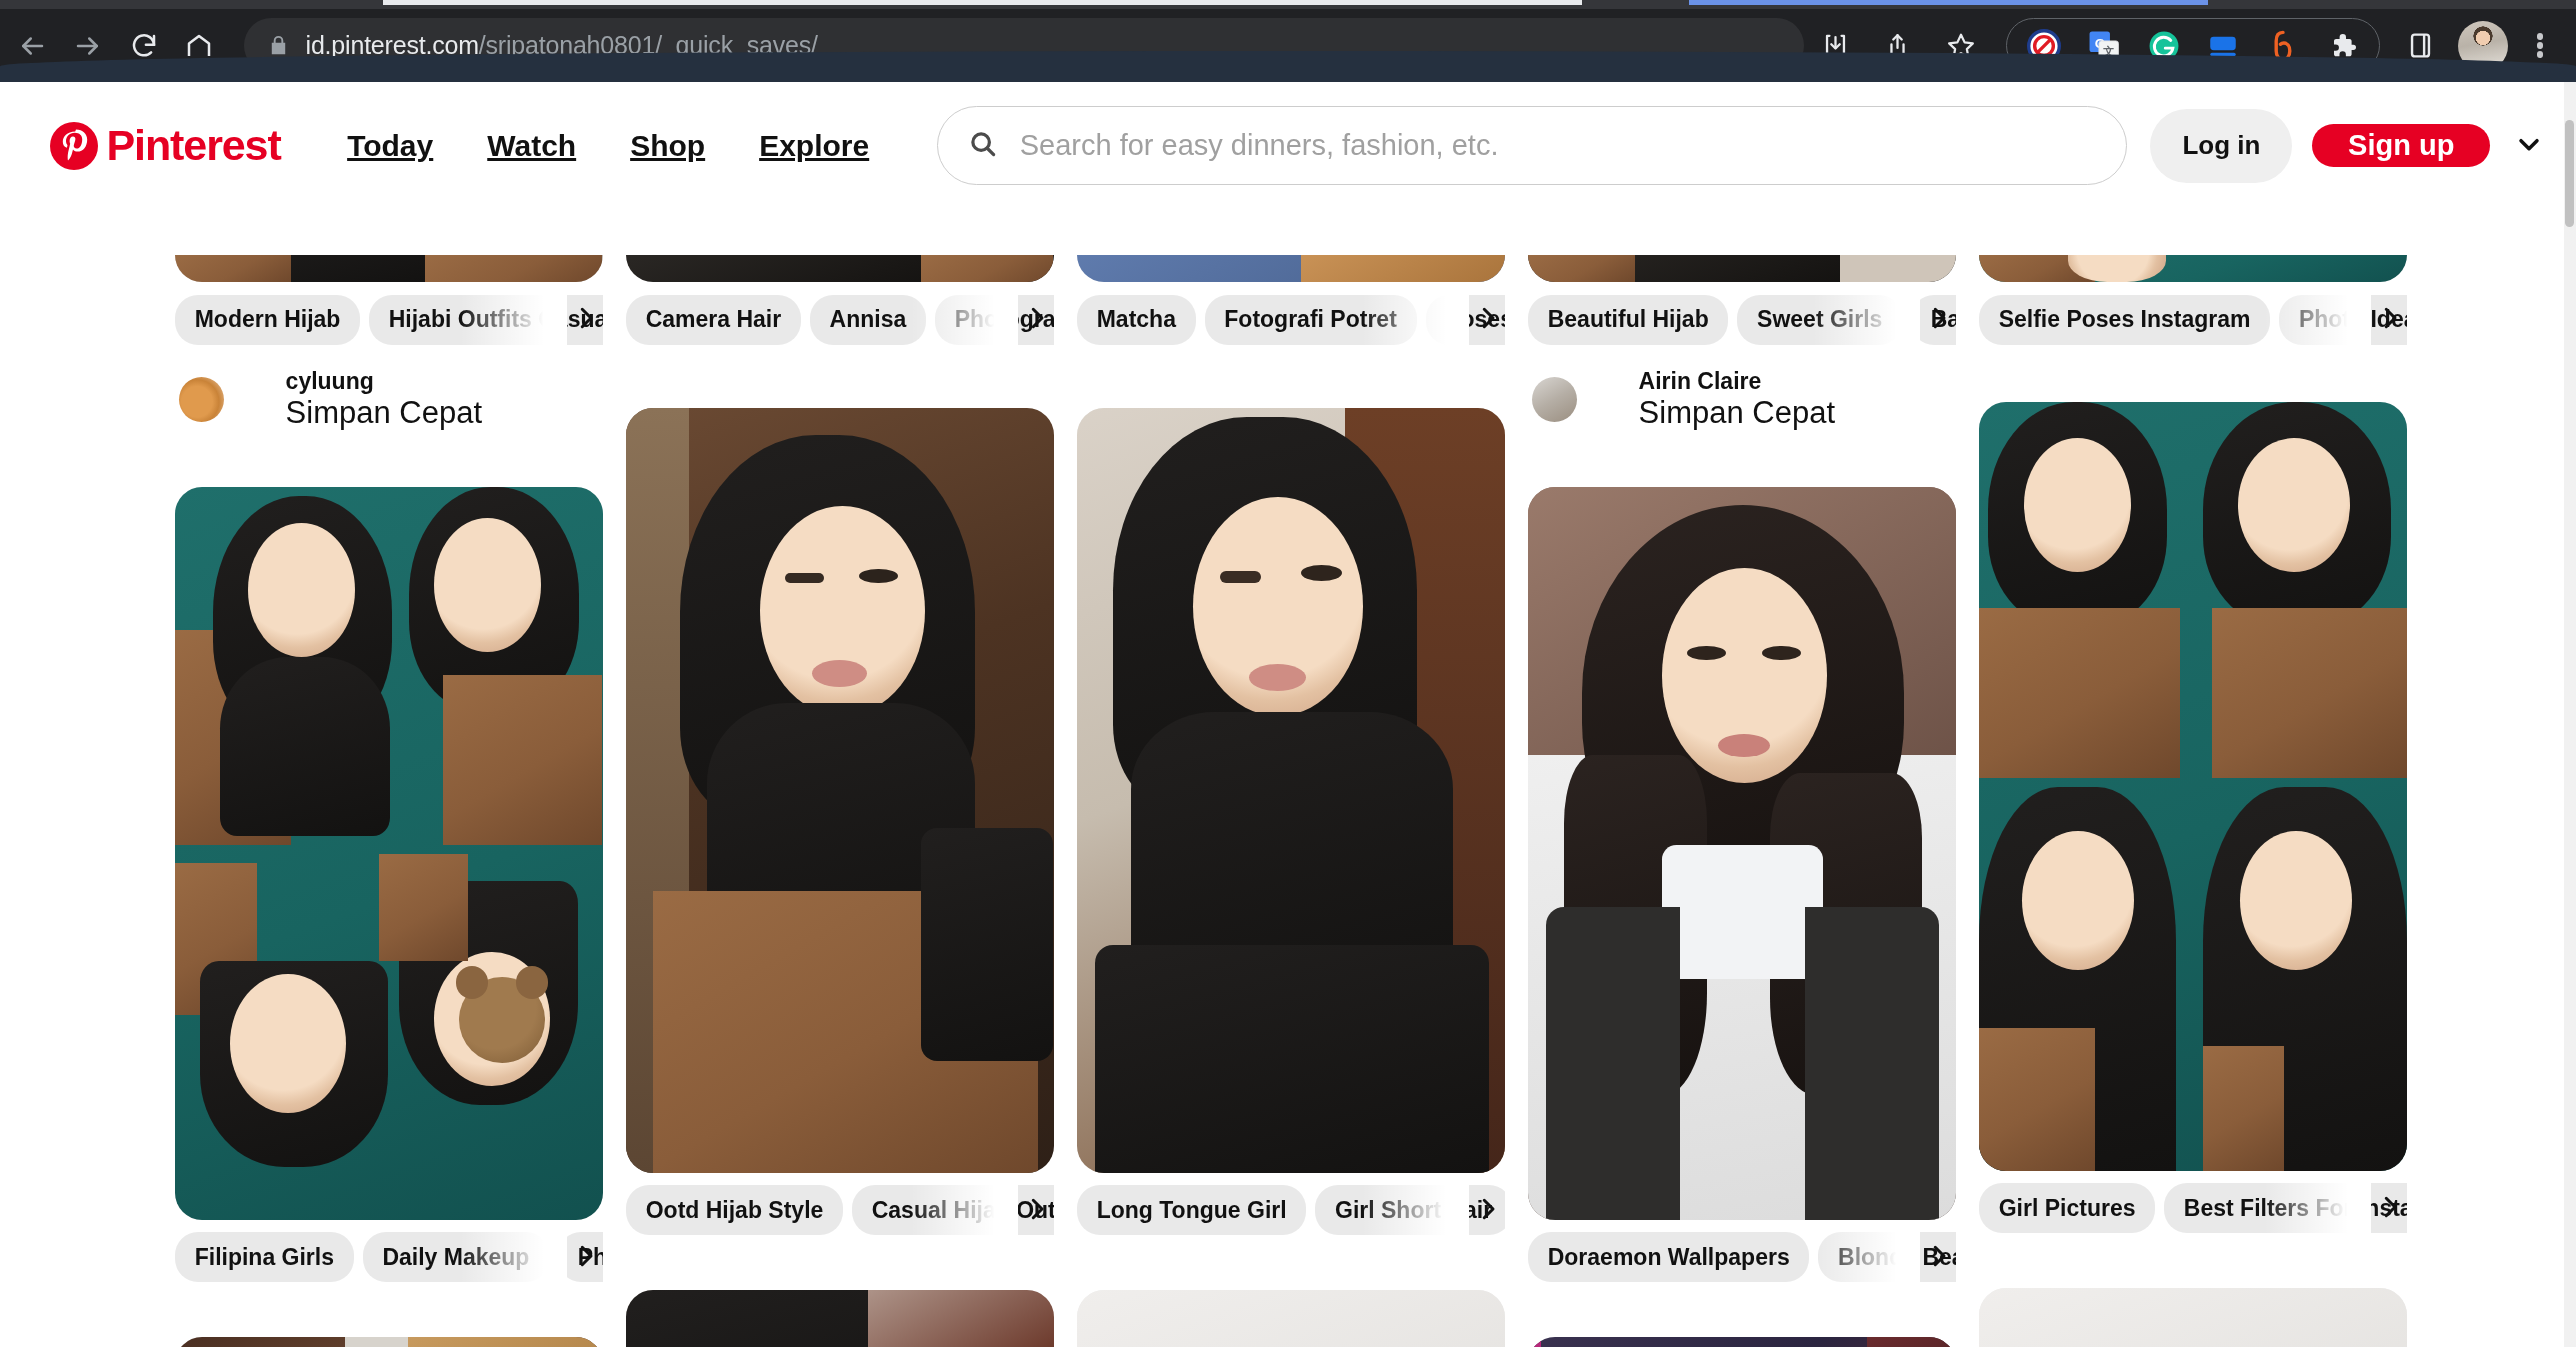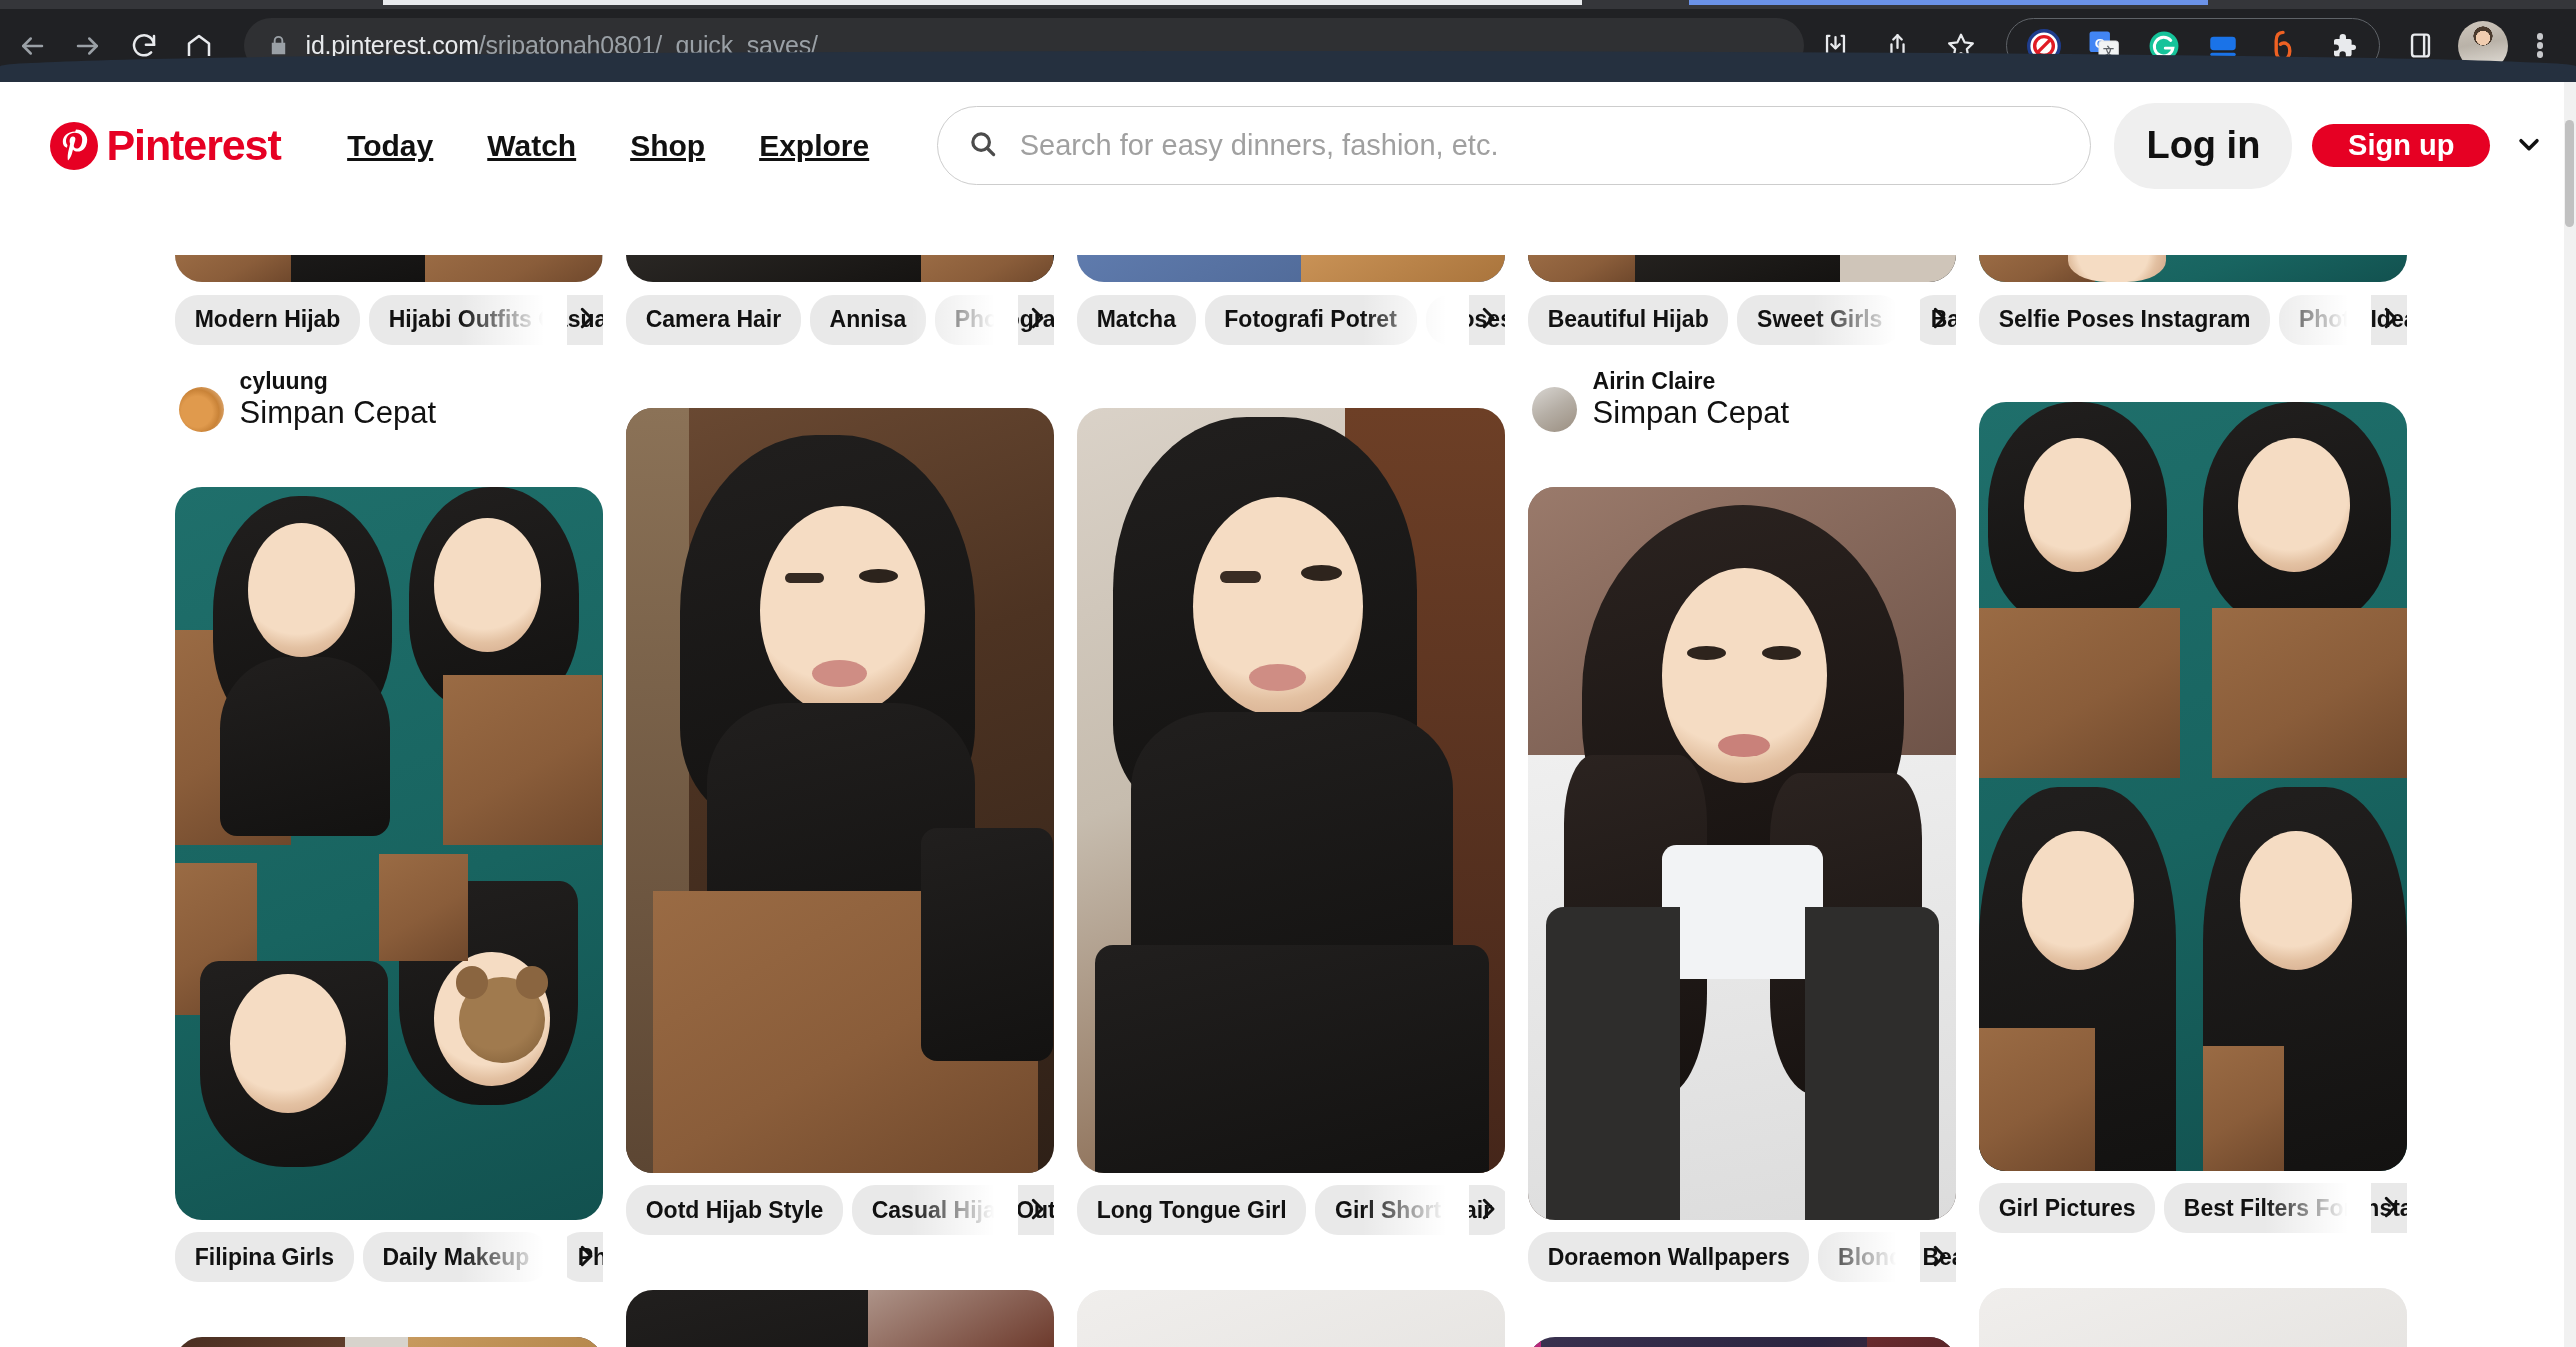--- a/index.html
+++ b/index.html
@@ -121,21 +121,21 @@
     max-width: 1360px;
   }
   #search-wrap .sicon { margin-right: 21.5px; }
   #search-input {
     border: 0; outline: 0; background: transparent;
     font-size: 29px; font-family: "Liberation Sans", sans-serif;
     color: #111; width: 100%;
   }
   #search-input::placeholder { color: #a0a0a0; }
   #login-btn {
-    font-size: 38px; font-weight: bold; color: #111;
+    font-size: 26px; font-weight: bold; color: #111;
     background: #efefef; border: 0; border-radius: 41px;
     padding: 21.5px 32px; cursor: pointer;
     font-family: "Liberation Sans", sans-serif;
     white-space: nowrap;
   }
   #signup-btn {
     font-size: 29px; font-weight: bold; color: #ffffff;
     background: #e60023; border: 0; border-radius: 41px;
     padding: 5px 36px; margin-left: 19.7px; cursor: pointer;
     font-family: "Liberation Sans", sans-serif;
@@ -153,22 +153,23 @@
   .column { position: absolute; top: 0; width: 428px; }
 
   .pin { position: relative; margin-bottom: 9px; margin-top: 46px; }
   .pin-img {
     width: 428px; border-radius: 27px; overflow: hidden;
     position: relative; background: #eee;
   }
   .pin-img.topcut { border-radius: 0 0 27px 27px; }
 
   .attrib {
-    display: flex; align-items: flex-end;
+    display: flex; align-items: center;
     padding: 5.4px 0 9px 3.6px;
+    gap: 46px;
   }
   .attrib .av {
     width: 45px; height: 45px; border-radius: 50%;
     margin-right: 16px; flex: 0 0 auto; overflow: hidden;
     position: relative;
   }
   .attrib .meta { line-height: 1.18; }
   .attrib .uname { font-size: 23px; font-weight: bold; color: #111; }
   .attrib .bname { font-size: 31px; color: #111; }
 

